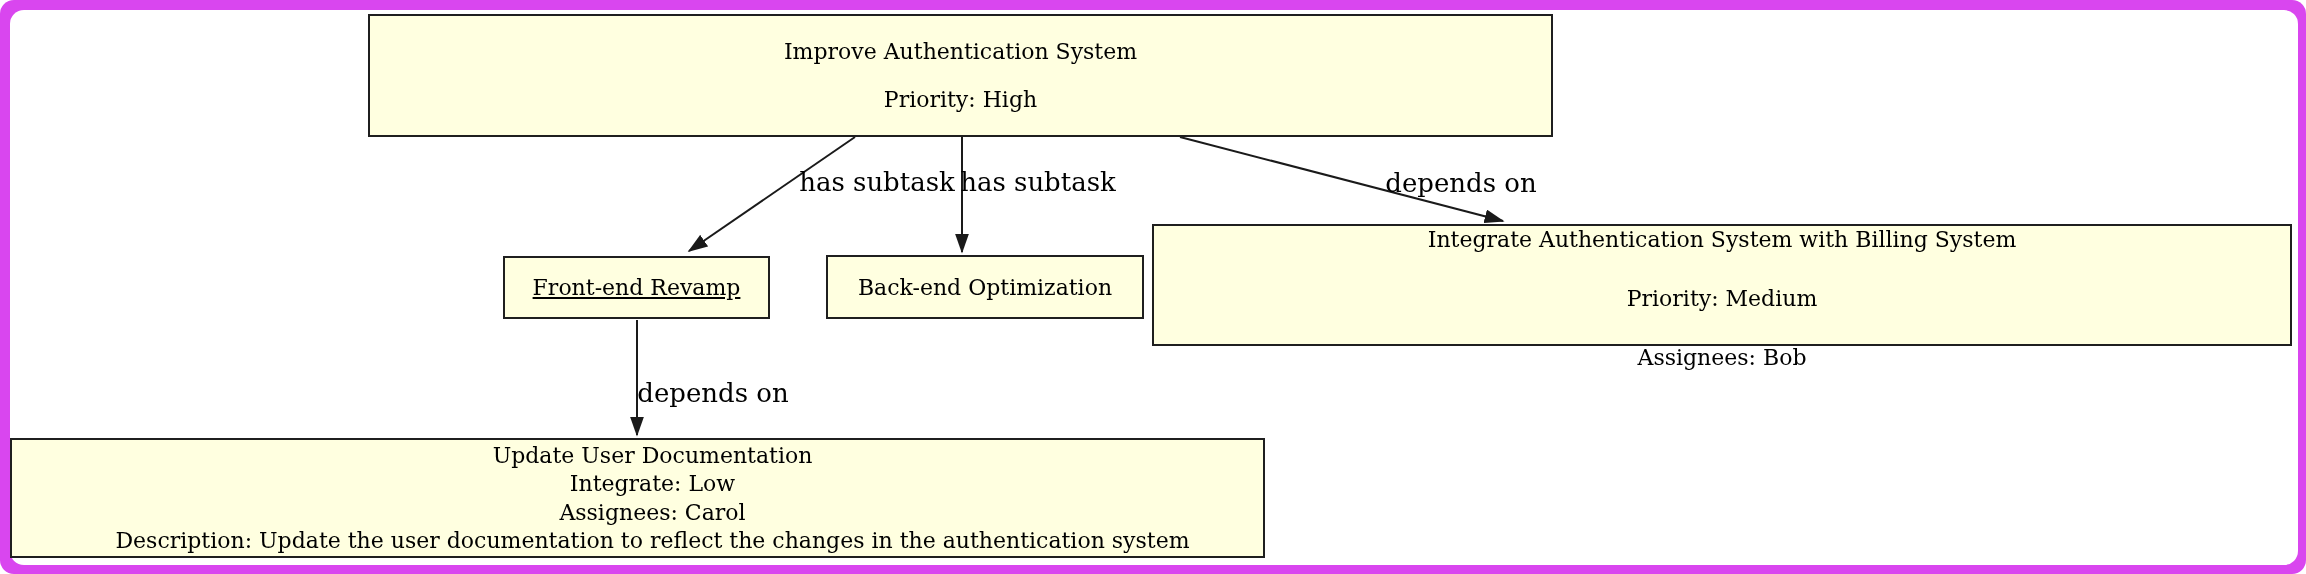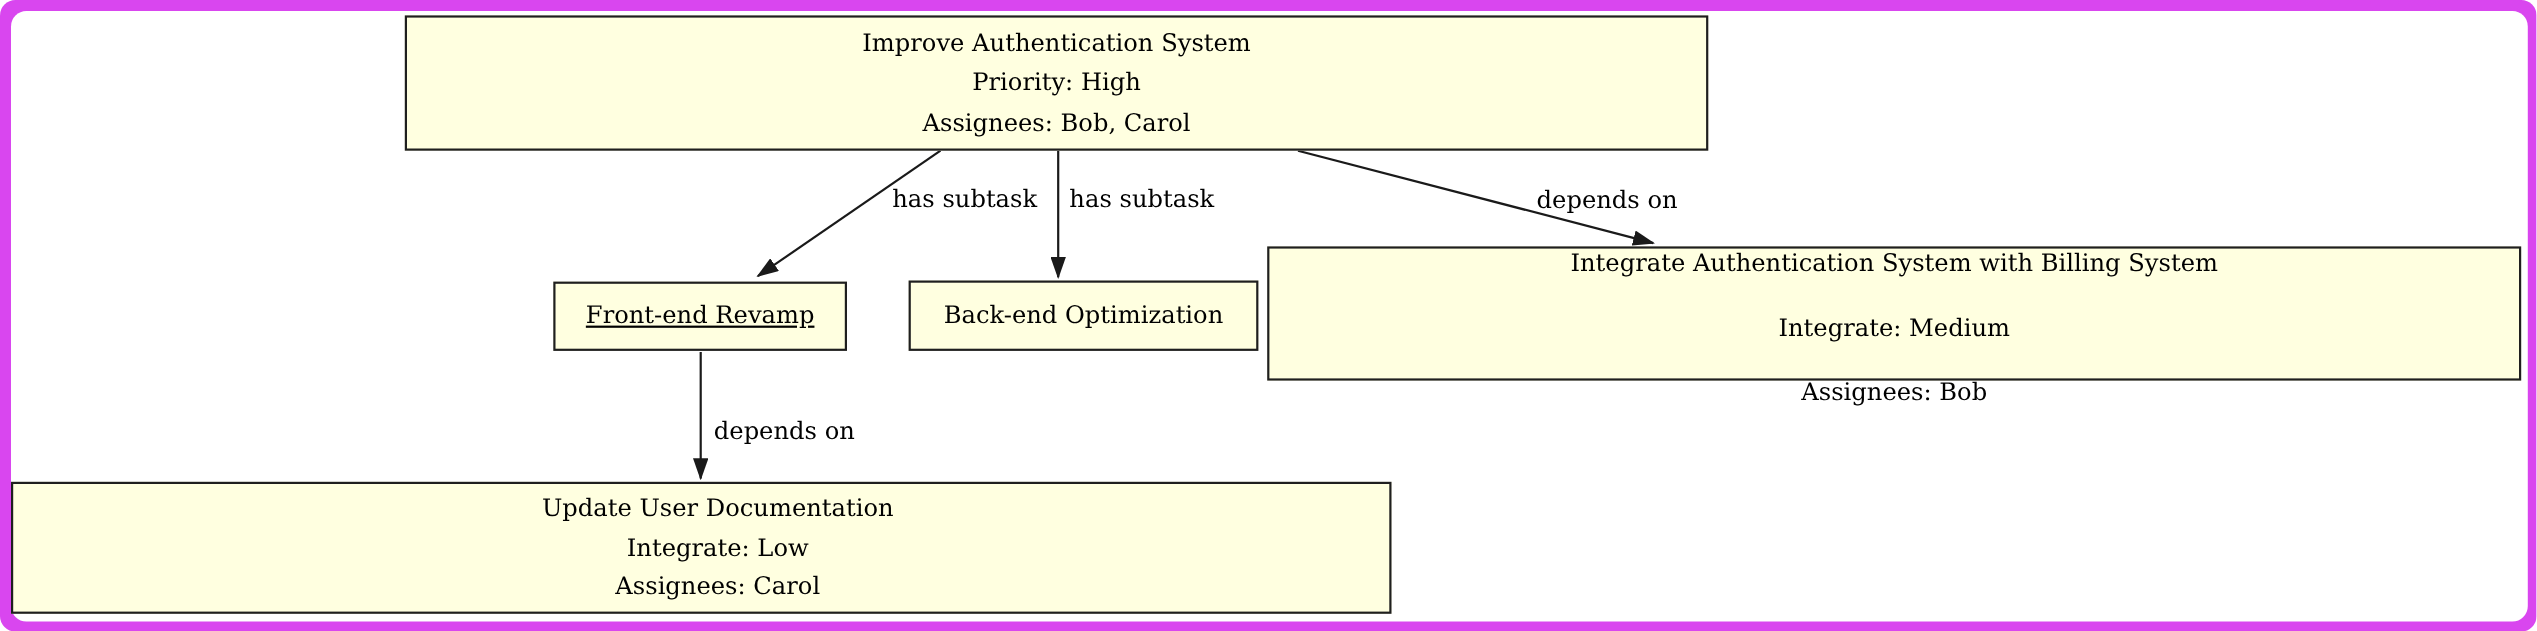--- a/index.html
+++ b/index.html
@@ -28,21 +28,21 @@
     color:#000;font-size:22px;line-height:27px;
     text-align:center;white-space:nowrap;
   }
   .node-improve{left:368px;top:14px;width:1185px;height:123px;}
   .node-frontend{left:503px;top:256px;width:267px;height:63px;text-decoration:underline;}
   .node-backend{left:802px;top:255px;width:318px;height:64px;margin-left:24px;}
   .node-integrate{left:1152px;top:224px;width:1140px;height:122px;gap:32px;}
   .node-updatedocs{left:10px;top:438px;width:1255px;height:120px;padding-left:30px;}
   .edge-label{
     position:absolute;
-    color:#000;font-size:22px;line-height:26px;
+    color:#000;font-size:26px;line-height:26px;
     white-space:nowrap;
     transform:translate(-50%,-50%);
   }
   .lbl-subtask1{left:877px;top:182px;}
   .lbl-subtask2{left:1038px;top:182px;}
   .lbl-depends1{left:1461px;top:183px;}
   .lbl-depends2{left:713px;top:393px;}
 </style>
 </head>
 <body>
@@ -58,40 +58,40 @@
     </defs>
     <line x1="855" y1="137" x2="689" y2="251" stroke="#1A1A1A" stroke-width="2" marker-end="url(#arrow)"></line>
     <line x1="962" y1="137" x2="962" y2="252" stroke="#1A1A1A" stroke-width="2" marker-end="url(#arrow)"></line>
     <line x1="1180" y1="137" x2="1503" y2="221" stroke="#1A1A1A" stroke-width="2" marker-end="url(#arrow)"></line>
     <line x1="637" y1="320" x2="637" y2="435" stroke="#1A1A1A" stroke-width="2" marker-end="url(#arrow)"></line>
   </svg>
 
   <div class="node node-improve">
     <div>Improve Authentication System</div>
     <div>Priority: High</div>
-    <div>Assignees: Bob, Carol</div>
   </div>
 
   <div class="node node-frontend">
     <div>Front-end Revamp</div>
   </div>
 
   <div class="node node-backend">
     <div>Back-end Optimization</div>
   </div>
 
   <div class="node node-integrate">
     <div>Integrate Authentication System with Billing System</div>
-    <div>Integrate: Medium</div>
+    <div>Priority: Medium</div>
     <div>Assignees: Bob</div>
   </div>
 
   <div class="node node-updatedocs">
     <div>Update User Documentation</div>
     <div>Integrate: Low</div>
     <div>Assignees: Carol</div>
+    <div>Description: Update the user documentation to reflect the changes in the authentication system</div>
   </div>
 
   <div class="edge-label lbl-subtask1">has subtask</div>
   <div class="edge-label lbl-subtask2">has subtask</div>
   <div class="edge-label lbl-depends1">depends on</div>
   <div class="edge-label lbl-depends2">depends on</div>
 </div>
 
 </body></html>

